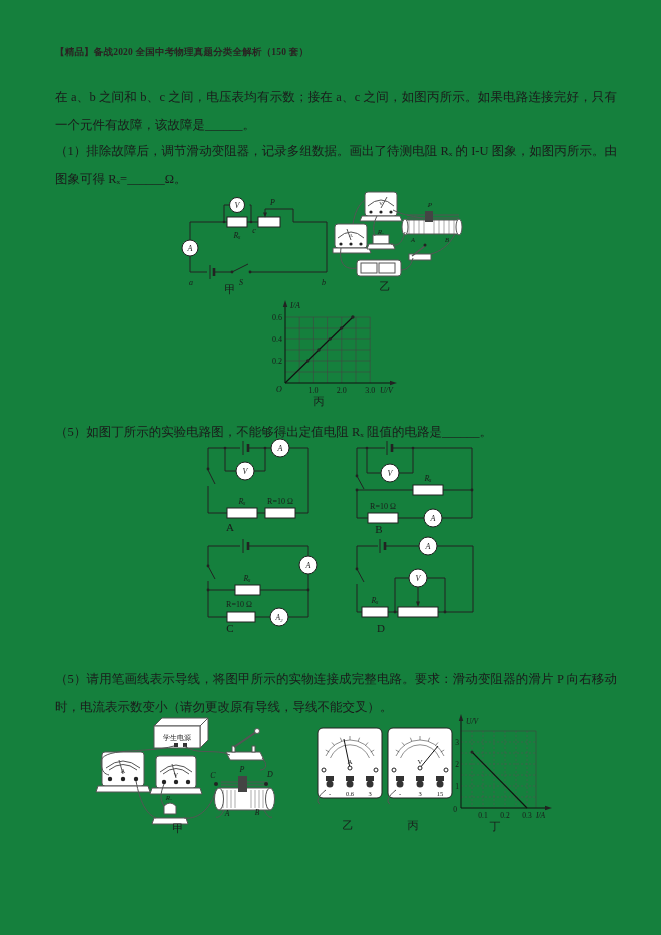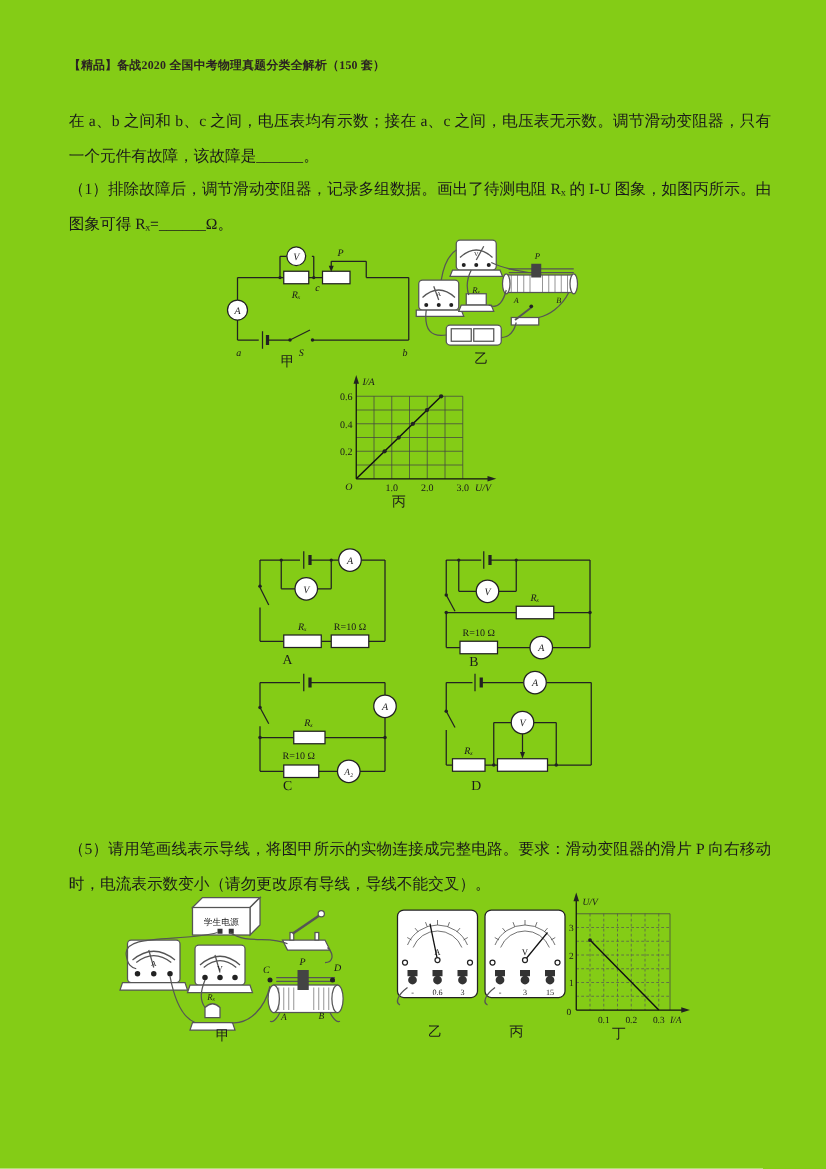--- a/index.html
+++ b/index.html
@@ -1,16 +1,16 @@
 <!DOCTYPE html>
 <html><head>
 <meta charset="utf-8">
 <style>
   html,body{margin:0;padding:0;background:#fff;}
-  .page{position:relative;width:661px;height:935px;background:#84cc16;overflow:hidden;
+  .page{position:relative;width:661px;height:935px;background:#15803d;overflow:hidden;
         font-family:"Liberation Serif","DejaVu Serif",serif;color:#1a1a1a;}
   .abs{position:absolute;}
   .hdr{left:55px;top:46px;font-size:9.5px;font-weight:bold;color:#2a2222;letter-spacing:.2px;}
   .para{font-size:12.5px;line-height:28px;width:562px;left:55px;text-align:justify;}
   svg{position:absolute;overflow:visible;}
   svg text{font-family:"Liberation Serif","DejaVu Serif",serif;fill:#1a1a1a;}
   .it{font-style:italic;}
   .cap{font-size:11px;}
   .w{stroke:#222;stroke-width:1;fill:none;}
   .w2{stroke:#222;stroke-width:2.6;fill:none;}
@@ -24,21 +24,21 @@
   .tick{font-size:8px;}
   .tick2{font-size:7.5px;}
 </style>
 </head>
 <body>
 
 <div class="page">
 
   <div class="abs hdr">【精品】备战2020 全国中考物理真题分类全解析（150 套）</div>
 
-  <div class="abs para" style="top:83px;">在 a、b 之间和 b、c 之间，电压表均有示数；接在 a、c 之间，电压表无示数。调节滑动变阻器，只有一个元件有故障，该故障是______。</div>
+  <div class="abs para" style="top:83px;">在 a、b 之间和 b、c 之间，电压表均有示数；接在 a、c 之间，如图丙所示。如果电路连接完好，只有一个元件有故障，该故障是______。</div>
   <div class="abs para" style="top:137px;">（1）排除故障后，调节滑动变阻器，记录多组数据。画出了待测电阻 Rₓ 的 I-U 图象，如图丙所示。由图象可得 Rₓ=______Ω。</div>
 
   <svg style="left:183px;top:190px;" width="150" height="105" viewBox="0 0 150 105">
     <path class="w" d="M7,32H41 M41,32h3 M64,32h11 M97,32h0"></path>
     <rect class="box" x="44" y="27" width="20" height="10"></rect>
     <rect class="box" x="75" y="27" width="22" height="10"></rect>
     <path class="w" d="M82,19v6 M82,19H110 M110,19V32 M110,32H144 M144,32V82"></path>
     <polygon class="dot" points="82,27.5 80,22.5 84,22.5"></polygon>
     <path class="w" d="M41,32V15 M41,15h5.5 M66.5,15H68 M68,15V32"></path>
     <circle class="box" cx="54" cy="15" r="7.5"></circle>
@@ -119,20 +119,21 @@
     <text class="tick" x="39" y="24" text-anchor="end">0.6</text>
     <text class="tick" x="70.4" y="97" text-anchor="middle">1.0</text>
     <text class="tick" x="98.8" y="97" text-anchor="middle">2.0</text>
     <text class="tick" x="127.2" y="97" text-anchor="middle">3.0</text>
     <text class="tick it" x="36" y="96" text-anchor="middle">O</text>
     <text class="tick it" x="47" y="12">I/A</text>
     <text class="tick it" x="137" y="97">U/V</text>
     <text class="cap" x="76" y="109" text-anchor="middle">丙</text>
   </svg>
 
+  <div class="abs para" style="top:418px;">（5）如图丁所示的实验电路图，不能够得出定值电阻 Rₓ 阻值的电路是______。</div>
 
   <svg style="left:183px;top:438px;" width="150" height="100" viewBox="0 0 150 100">
     <path class="w" d="M25,10H57 M65,10H88 M106,10H125 M125,10V75 M25,10V30 M25,48V75"></path>
     <line class="w" x1="60" y1="3" x2="60" y2="17"></line>
       <line class="w2" x1="65" y1="6" x2="65" y2="14"></line>
     <circle class="box" cx="97" cy="10" r="9"></circle>
       <text class="it" x="97" y="13" font-size="8" text-anchor="middle">A</text>
     <path class="w" d="M42,10V33 M42,33h11 M71,33h11 M82,33V10"></path>
     <circle class="dot" cx="42" cy="10" r="1.3"></circle>
       <circle class="dot" cx="82" cy="10" r="1.3"></circle>

